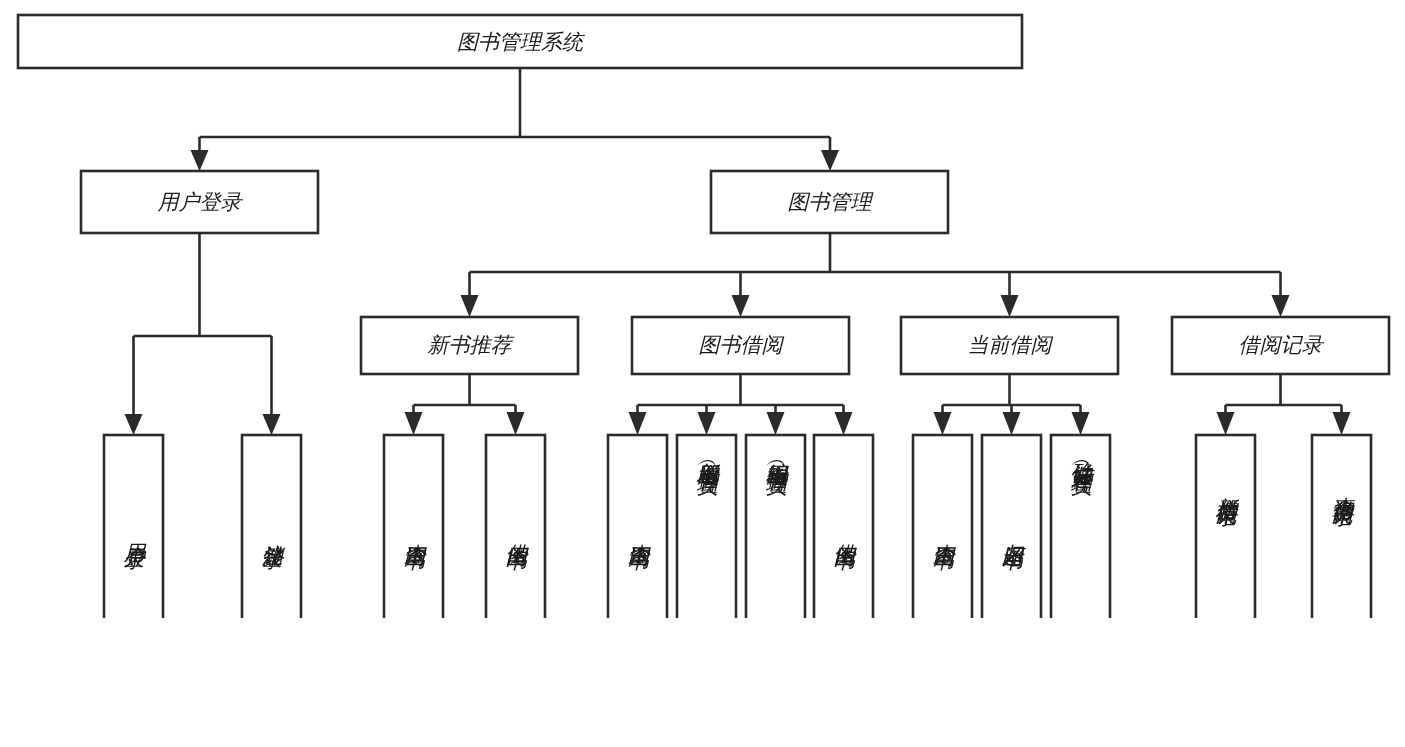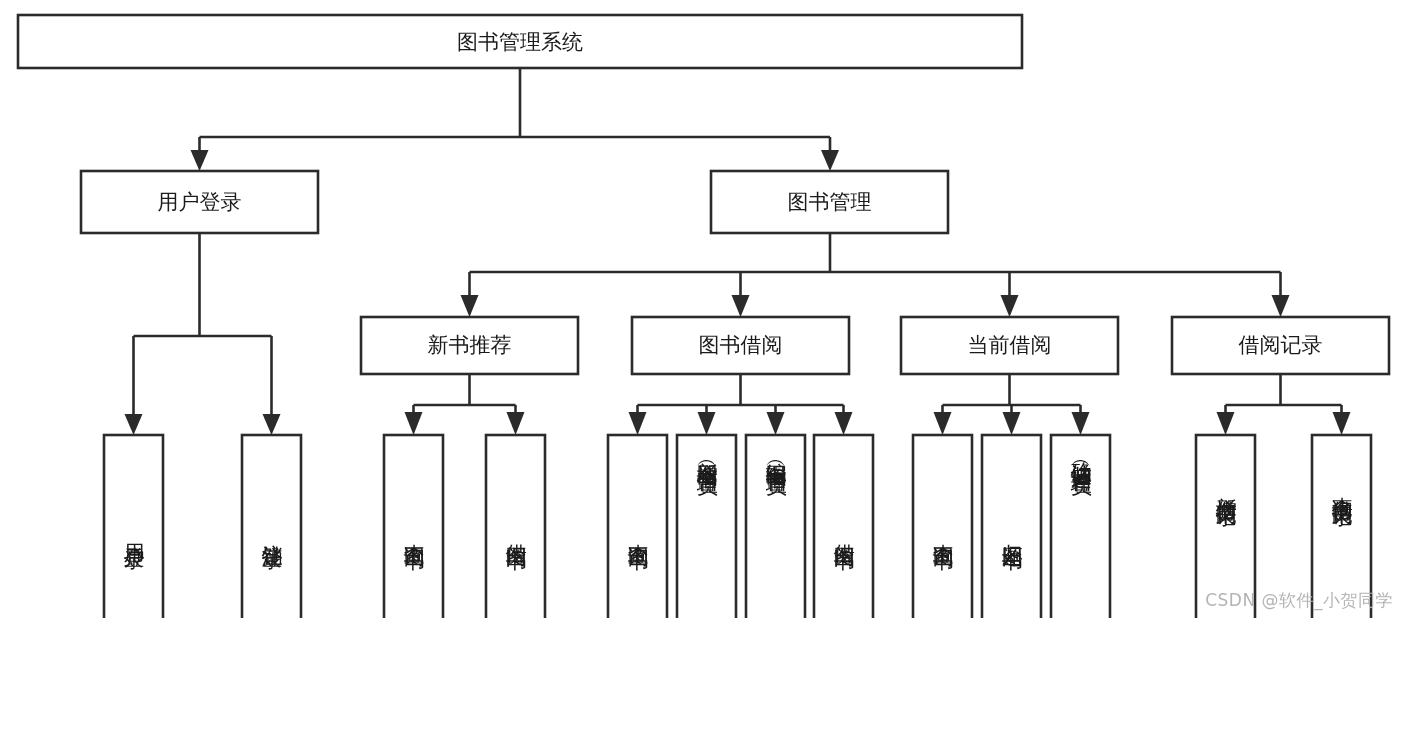--- a/index.html
+++ b/index.html
@@ -10,20 +10,21 @@
   }
   body {
     font-family: "DejaVu Sans", "Liberation Sans", sans-serif;
   }
   #diagram-root {
     position: relative;
     width: 1405px;
     height: 618px;
     background: #ffffff;
     overflow: hidden;
+    font-style: italic;
   }
   svg.diagram-canvas {
     position: absolute;
     top: 0;
     left: 0;
     width: 1405px;
     height: 747px;
     display: block;
   }
   .node-box {
@@ -240,14 +241,13 @@
   </div>
 
   <div class="vert-label-wrap" style="left:1196px; top:435px; width:59px; height:299px;">
     <span class="vert-label" style="margin-top:45px;">新增借阅记录</span>
   </div>
 
   <div class="vert-label-wrap" style="left:1312px; top:435px; width:59px; height:299px;">
     <span class="vert-label" style="margin-top:45px;">查询借阅记录</span>
   </div>
 
-  <div class="watermark">CSDN @软件_小贺同学</div>
 </div>
 
 </body></html>

